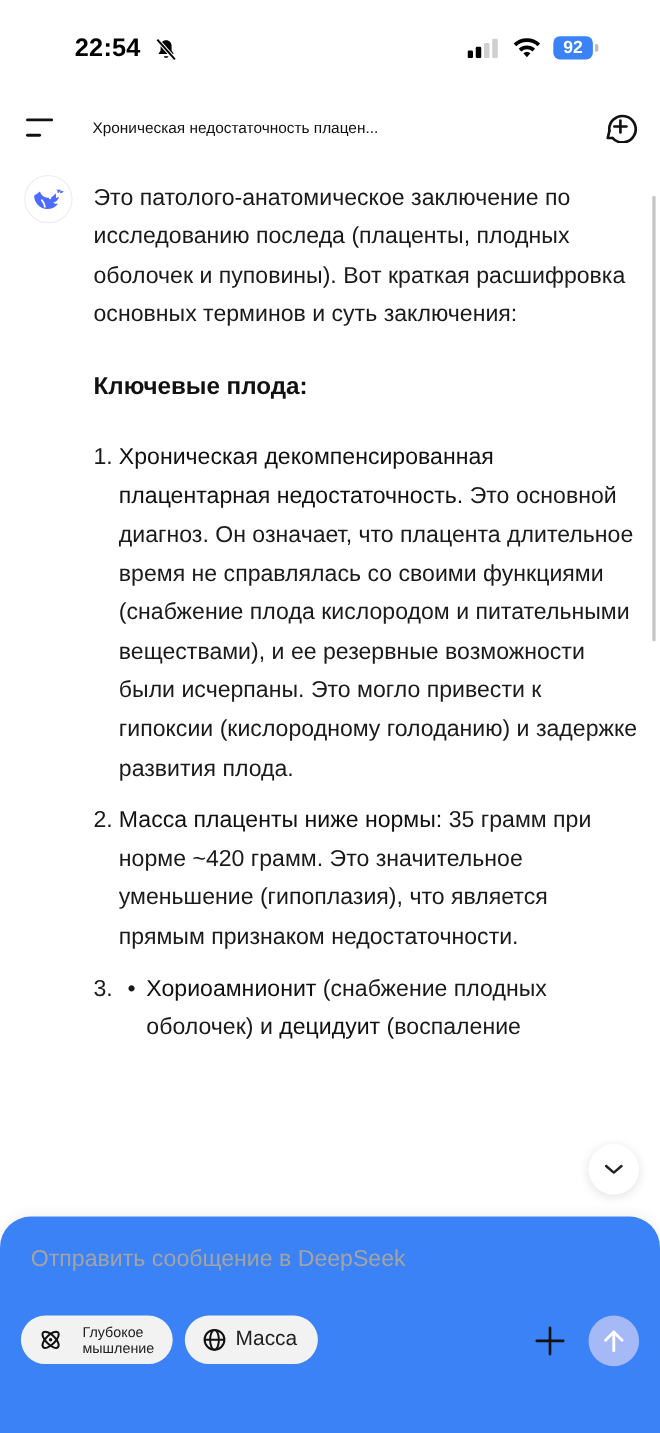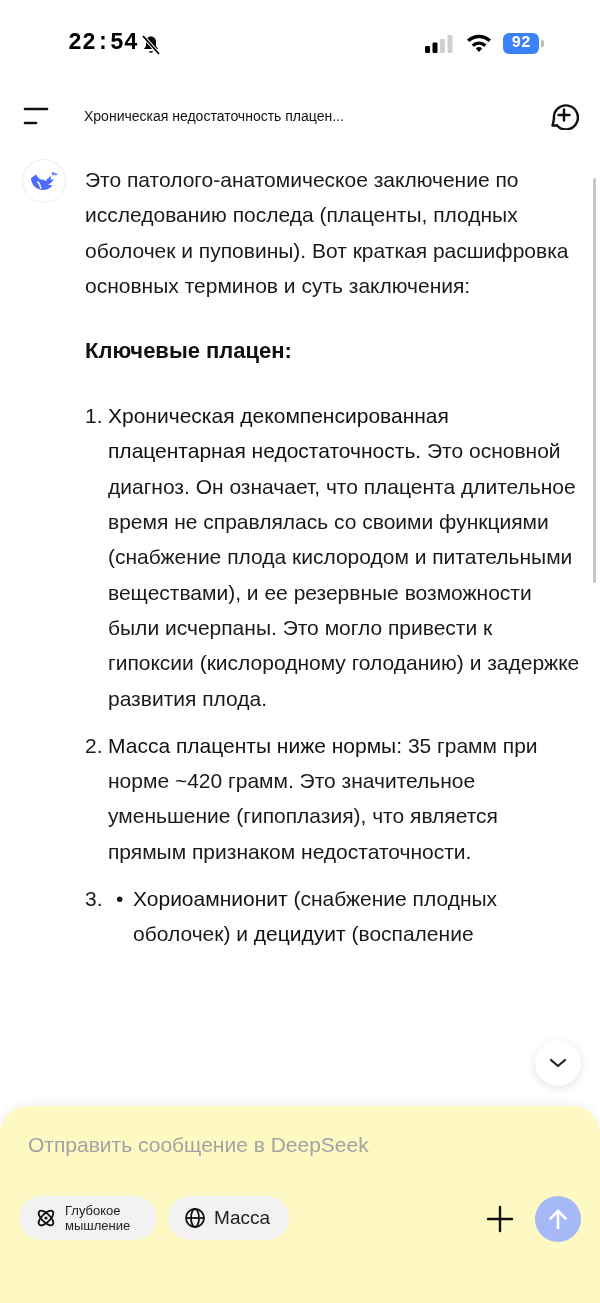--- a/index.html
+++ b/index.html
@@ -1,20 +1,20 @@
 <!DOCTYPE html>
 <html><head>
   <meta charset="utf-8">
   <style>
     * { box-sizing: border-box; margin: 0; padding: 0; }
     html, body { width: 600px; height: 1303px; overflow: hidden; background: #ffffff; }
     body { font-family: "Liberation Sans", "DejaVu Sans", sans-serif; color: #111111; position: relative; }
 
     
-    .status-bar { position: absolute; top: 0; left: 0; width: 492px; height: 88px; font-family: Liberation Mono, monospace; }
+    .status-bar { position: absolute; top: 0; left: 0; width: 492px; height: 88px; }
     .status-time { position: absolute; left: 68px; top: 30px; font-size: 23px; font-weight: bold; letter-spacing: 0.2px; color: #000; }
     .bell-icon { position: absolute; left: 140px; top: 34px; width: 22px; height: 22px; }
     .signal-icon { position: absolute; left: 425px; top: 35px; width: 30px; height: 18px; }
     .wifi-icon { position: absolute; left: 466px; top: 33px; width: 26px; height: 20px; }
     .battery { position: absolute; left: 503px; top: 33px; width: 42px; height: 22px; }
     .battery-body { position: absolute; left: 0; top: 0; width: 36px; height: 21px; background: #3b82f6; border-radius: 6px; color: #fff; font-size: 16px; font-weight: bold; text-align: center; line-height: 21px; }
     .battery-tip { position: absolute; left: 38px; top: 7px; width: 3px; height: 7px; background: #bbb; border-radius: 0 2px 2px 0; }
 
     
     .header { position: absolute; top: 90px; left: 0; width: 600px; height: 52px; }
@@ -35,25 +35,25 @@
     .sub-list li { position: relative; padding-left: 25px; white-space: nowrap; }
     .sub-list li .bullet { position: absolute; left: 8px; top: 0; }
 
     .scrollbar { position: absolute; left: 593px; top: 178px; width: 3px; height: 405px; background: #c6c6c6; border-radius: 2px; }
 
     
     .scroll-down-button { position: absolute; left: 535px; top: 1040px; width: 46px; height: 46px; border-radius: 50%; background: #ffffff; box-shadow: 0 2px 10px rgba(0,0,0,0.12); display: flex; align-items: center; justify-content: center; z-index: 5; }
 
     
     .composer-fade { position: absolute; left: 0; top: 1080px; width: 600px; height: 30px; background: linear-gradient(to bottom, rgba(255,255,255,0), rgba(255,255,255,0.9)); z-index: 3; }
-    .composer { position: absolute; left: 0; top: 1106px; width: 600px; height: 197px; background: #fef9c3; border-radius: 28px 28px 0 0; box-shadow: 0 -2px 12px rgba(0,0,0,0.06); z-index: 4; }
+    .composer { position: absolute; left: 0; top: 1106px; width: 600px; height: 197px; background: #3b82f6; border-radius: 28px 28px 0 0; box-shadow: 0 -2px 12px rgba(0,0,0,0.06); z-index: 4; }
     .composer-input { position: absolute; left: 28px; top: 22px; width: 540px; height: 34px; border: none; background: transparent; font-size: 21px; color: #111; font-family: "Liberation Sans", sans-serif; outline: none; }
     .composer-input::placeholder { color: #a3a3a3; }
     .chip { position: absolute; top: 90px; height: 44px; border-radius: 22px; background: #f2f2f2; display: flex; align-items: center; }
-    .chip-deep { left: 19px; width: 138px; padding-left: 16px; }
+    .chip-deep { left: 19px; width: 138px; padding-left: 16px; gap: 10px; }
     .chip-search { left: 168px; width: 121px; padding-left: 16px; }
     .chip-deep-label { font-size: 13px; line-height: 15px; margin-left: 8px; color: #222; }
     .chip-search-label { font-size: 19px; margin-left: 8px; color: #222; }
     .attach-button { position: absolute; left: 486px; top: 99px; width: 28px; height: 28px; }
     .send-button { position: absolute; left: 535px; top: 90px; width: 46px; height: 46px; border-radius: 50%; background: #a5b9f6; display: flex; align-items: center; justify-content: center; }
   </style>
 </head>
 <body>
 
 <div class="status-bar">
@@ -99,21 +99,21 @@
   <svg width="30" height="24" viewBox="0 0 30 24">
     <path d="M2 9c0 6.5 5.5 12 12 12 4 0 7.5-1.8 9.8-4.8-1.6.3-3.4 0-4.5-1 2.6-.7 4.6-2.6 5.4-5.2l-3 1c.4-1.5.3-3-.3-4.3-1.3 2.4-3.6 4-6.4 4.1-3.6.2-6.8-2.1-7.6-5.6L2 9z" fill="#4d6bfe"></path>
     <path d="M22 3c1 .9 1.6 2.3 1.5 3.7 1.3-.7 2.2-1.9 2.5-3.3-1.2.3-2.6.1-4-.4zM25.5 6.5c1.5 0 2.8-.6 3.5-1.7-1.2.1-2.4-.2-3.3-.9.2.9.1 1.8-.2 2.6z" fill="#4d6bfe"></path>
     <path d="M9 13c1.4 1.6 2.4 3.7 2.8 6" fill="none" stroke="#fff" stroke-width="1.6" stroke-linecap="round"></path>
     <circle cx="16.5" cy="11" r="1.1" fill="#fff"></circle>
   </svg>
 </div>
 
 <div class="message">
   <p>Это патолого-анатомическое заключение по исследованию последа (плаценты, плодных оболочек и пуповины). Вот краткая расшифровка основных терминов и суть заключения:</p>
-  <h3>Ключевые плацен:</h3>
+  <h3>Ключевые плода:</h3>
   <ol>
     <li>
       <span class="num">1.</span>
       <b>Хроническая декомпенсированная плацентарная недостаточность.</b><span> Это основной диагноз. Он означает, что плацента длительное время не справлялась со своими функциями (снабжение плода кислородом и питательными веществами), и ее резервные возможности были исчерпаны. Это могло привести к гипоксии (кислородному голоданию) и задержке развития плода.</span>
     </li>
     <li>
       <span class="num">2.</span>
       <b>Масса плаценты ниже нормы:</b><span> 35 грамм при норме ~420 грамм. Это значительное уменьшение (гипоплазия), что является прямым признаком недостаточности.</span>
     </li>
     <li>

